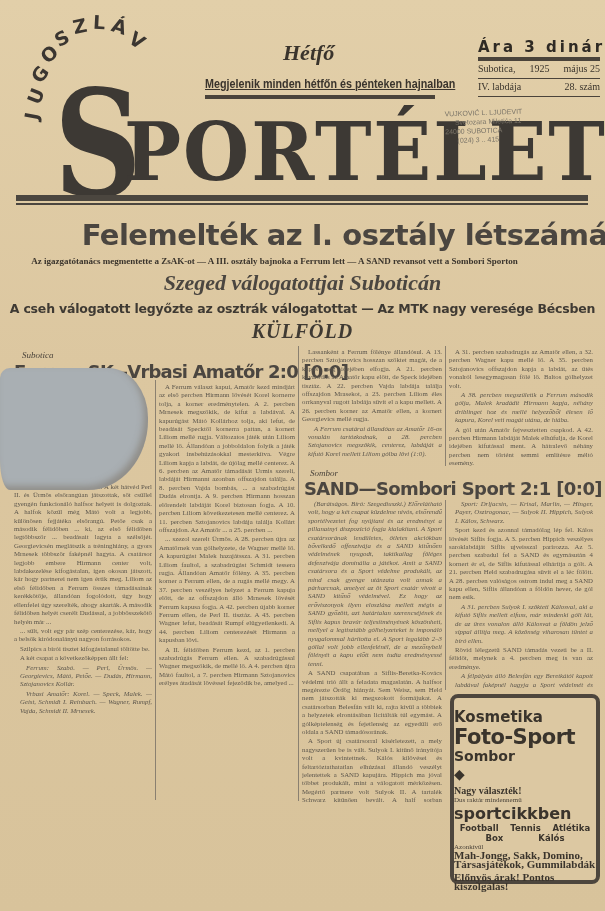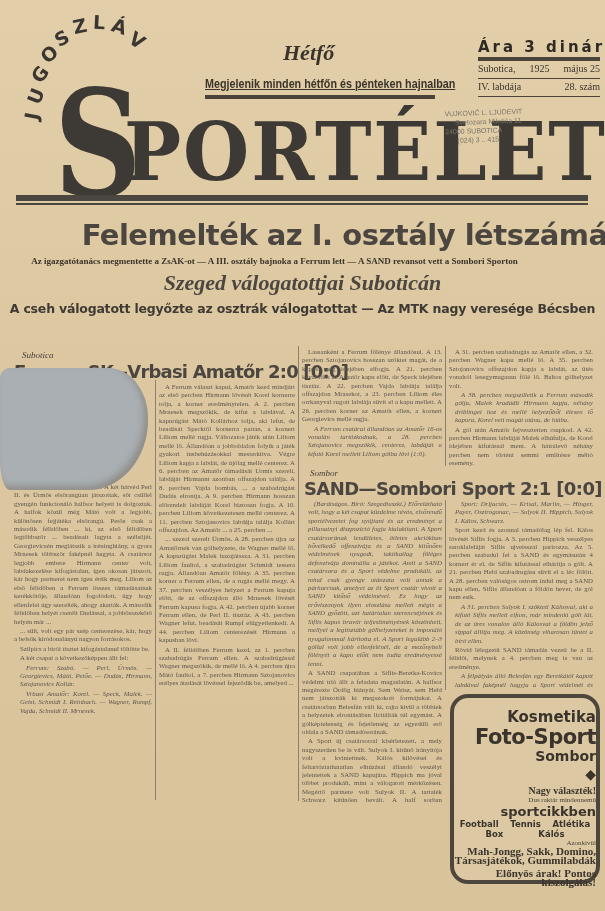--- a/index.html
+++ b/index.html
@@ -31,28 +31,28 @@
   .h3{left:0;width:605px;top:320px;text-align:center;font-style:italic;font-weight:bold;font-size:20px;color:#3f3a33;letter-spacing:1px;}
   
   .dateline{font-style:italic;font-size:9px;color:#4a433a;}
   .art-head{font-family:"DejaVu Sans",sans-serif;font-weight:bold;color:#4b4640;white-space:nowrap;}
   .col{position:absolute;font-size:6.8px;line-height:8.4px;color:#5c564c;text-align:justify;overflow:hidden;}
   .col p{margin:0 0 1px 0;text-indent:6px;}
   .col p.it{font-style:italic;padding-left:6px;}
   .colrule{position:absolute;width:1px;background:#8a8070;}
   .tear{left:0;top:368px;width:148px;height:122px;background:#a9afb3;border-radius:10px 40px 60px 10px / 10px 50px 70px 30px;box-shadow:inset -4px -4px 6px rgba(120,110,95,.5);}
   
-  .ad{left:450px;top:694px;width:142px;height:182px;border:4px solid #4d463d;border-radius:18px;text-align:right;background:#dcc8a2;}
+  .ad{left:450px;top:694px;width:142px;height:182px;border:4px solid #4d463d;border-radius:8px;text-align:left;background:#dcc8a2;}
   .ad .k{font-family:"DejaVu Sans",sans-serif;font-weight:bold;font-size:15px;margin-top:10px;color:#3a342c;}
   .ad .fs{font-family:"DejaVu Sans",sans-serif;font-weight:bold;font-size:21px;color:#3a342c;letter-spacing:-0.5px;line-height:22px;}
   .ad .sb{font-family:"DejaVu Sans",sans-serif;font-weight:bold;font-size:14px;color:#3a342c;}
   .ad .dia{font-size:14px;color:#3a342c;margin:2px 0;}
   .ad .nv{font-weight:bold;font-size:10px;color:#3a342c;}
   .ad .sm{font-size:7px;color:#4a433a;}
-  .ad .sc{font-family:"DejaVu Sans",sans-serif;font-weight:bold;font-size:13px;color:#3a342c;}
+  .ad .sc{font-family:"DejaVu Sans",sans-serif;font-weight:bold;font-size:16px;color:#3a342c;}
   .ad .ft{font-family:"DejaVu Sans",sans-serif;font-weight:bold;font-size:8.5px;color:#3a342c;display:flex;justify-content:space-around;}
   .ad .mj{font-size:11px;color:#3a342c;font-weight:bold;line-height:9px;}
 </style>
 </head>
 <body>
 
 <div class="page">
 
   <div class="abs jugo">
     <span style="left:8px;top:100px;transform:rotate(-80deg)">J</span>
@@ -92,20 +92,21 @@
     <div style="padding-left:12px">(024) 3 .. 415</div>
   </div>
 
   <div class="abs mast-rule1"></div>
   <div class="abs mast-rule2"></div>
 
   <div class="abs h1">Felemelték az I. osztály létszámát</div>
   <div class="abs sub1">Az igazgatótanács megmentette a ZsAK-ot — A III. osztály bajnoka a Ferrum lett — A SAND revansot vett a Sombori Sporton</div>
   <div class="abs h2">Szeged válogatottjai Suboticán</div>
   <div class="abs sub2">A cseh válogatott legyőzte az osztrák válogatottat — Az MTK nagy veresége Bécsben</div>
+  <div class="abs h3">KÜLFÖLD</div>
 
   <div class="abs dateline" style="left:22px;top:350px;">Subotica</div>
   <div class="abs art-head" style="left:14px;top:361px;font-size:18px;letter-spacing:-0.8px;">Ferrum SK.–Vrbasi Amatőr 2:0 [0:0]</div>
 
   <div class="col" style="left:14px;top:383px;width:138px;height:420px;padding-top:100px;box-sizing:border-box;">
     <p>... Szabo kapus nem feladatát. A két hátvéd Perl II. és Ürmös elsőrangúan játszottak, sőt csüllel gyengén funkcionáló halfsor helyett is dolgoztak. A halfok közül még Mátó volt a legjobb, különösen fejjátéka elsőrangú. Petőe csak a második félidőben ... ki, az első félidőben legtöbbször ... beadásait lagyta a szélsőjét. Georgievicsén meglátszik a tréninghiány, a gyors Mrnesek többször faképnél hagyta. A csatársor legjobb embere Hirmann center volt, labdakezelése kifogástalan, igen okosan játszott, kár hogy partnerei nem igen értik meg. Liliom az első félidőben a Ferrum összes támadásainak kerékkötője, állandóan fogolódott, úgy hogy ellenfelei úgy szerelték, ahogy akarták. A második félidőben helyét cserélt Dudással, a jobbösszekötő helyén már ...</p>
     <p>... sült, volt egy pár szép centerezése, kár, hogy a belsők kiródonalányú nagyon forrásokos.</p>
     <p>Szilpics a bírói tisztet kifogástalanul töltötte be.</p>
     <p>A két csapat a következőképpen állt fel:</p>
     <p class="it">Ferrum: Szabó. — Perl, Ürmös. — Georgievics, Mátó, Petőe. — Dudás, Hirmann, Sztojanovics Kollár.</p>

